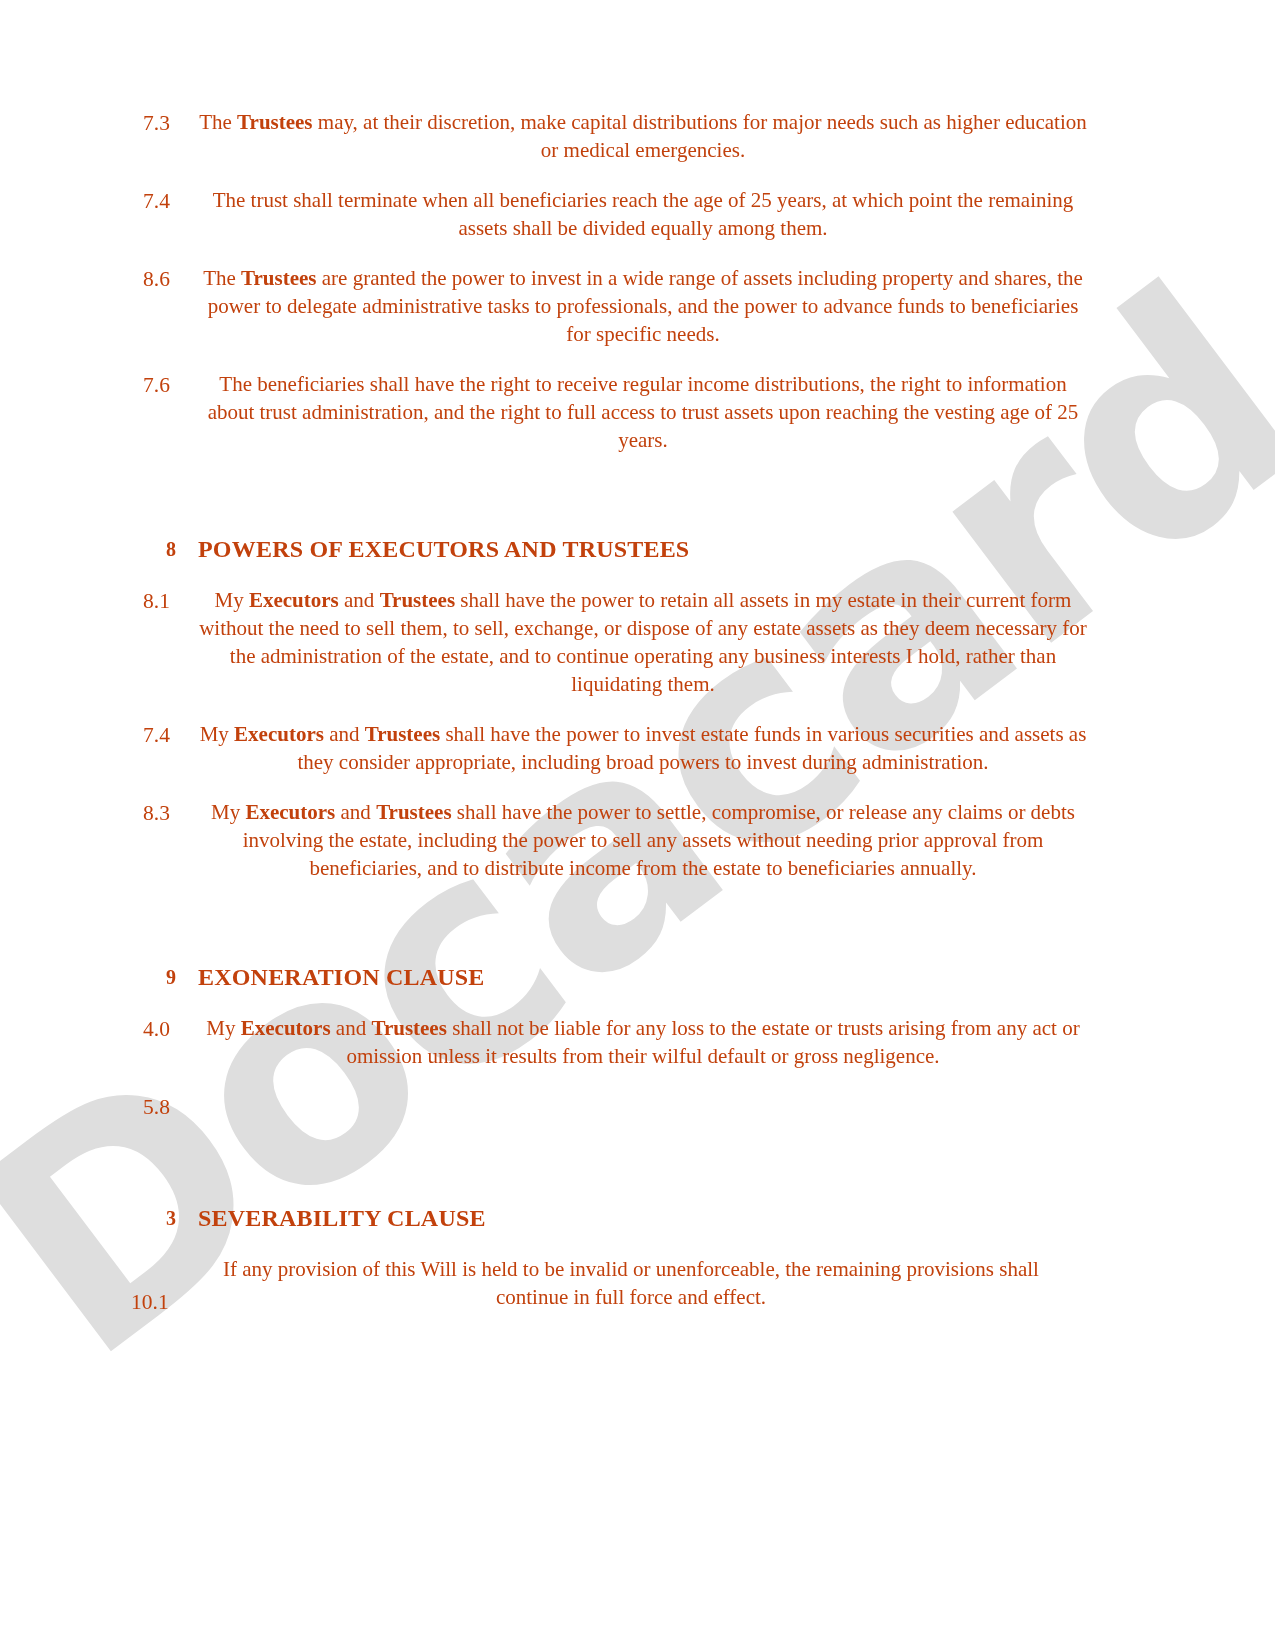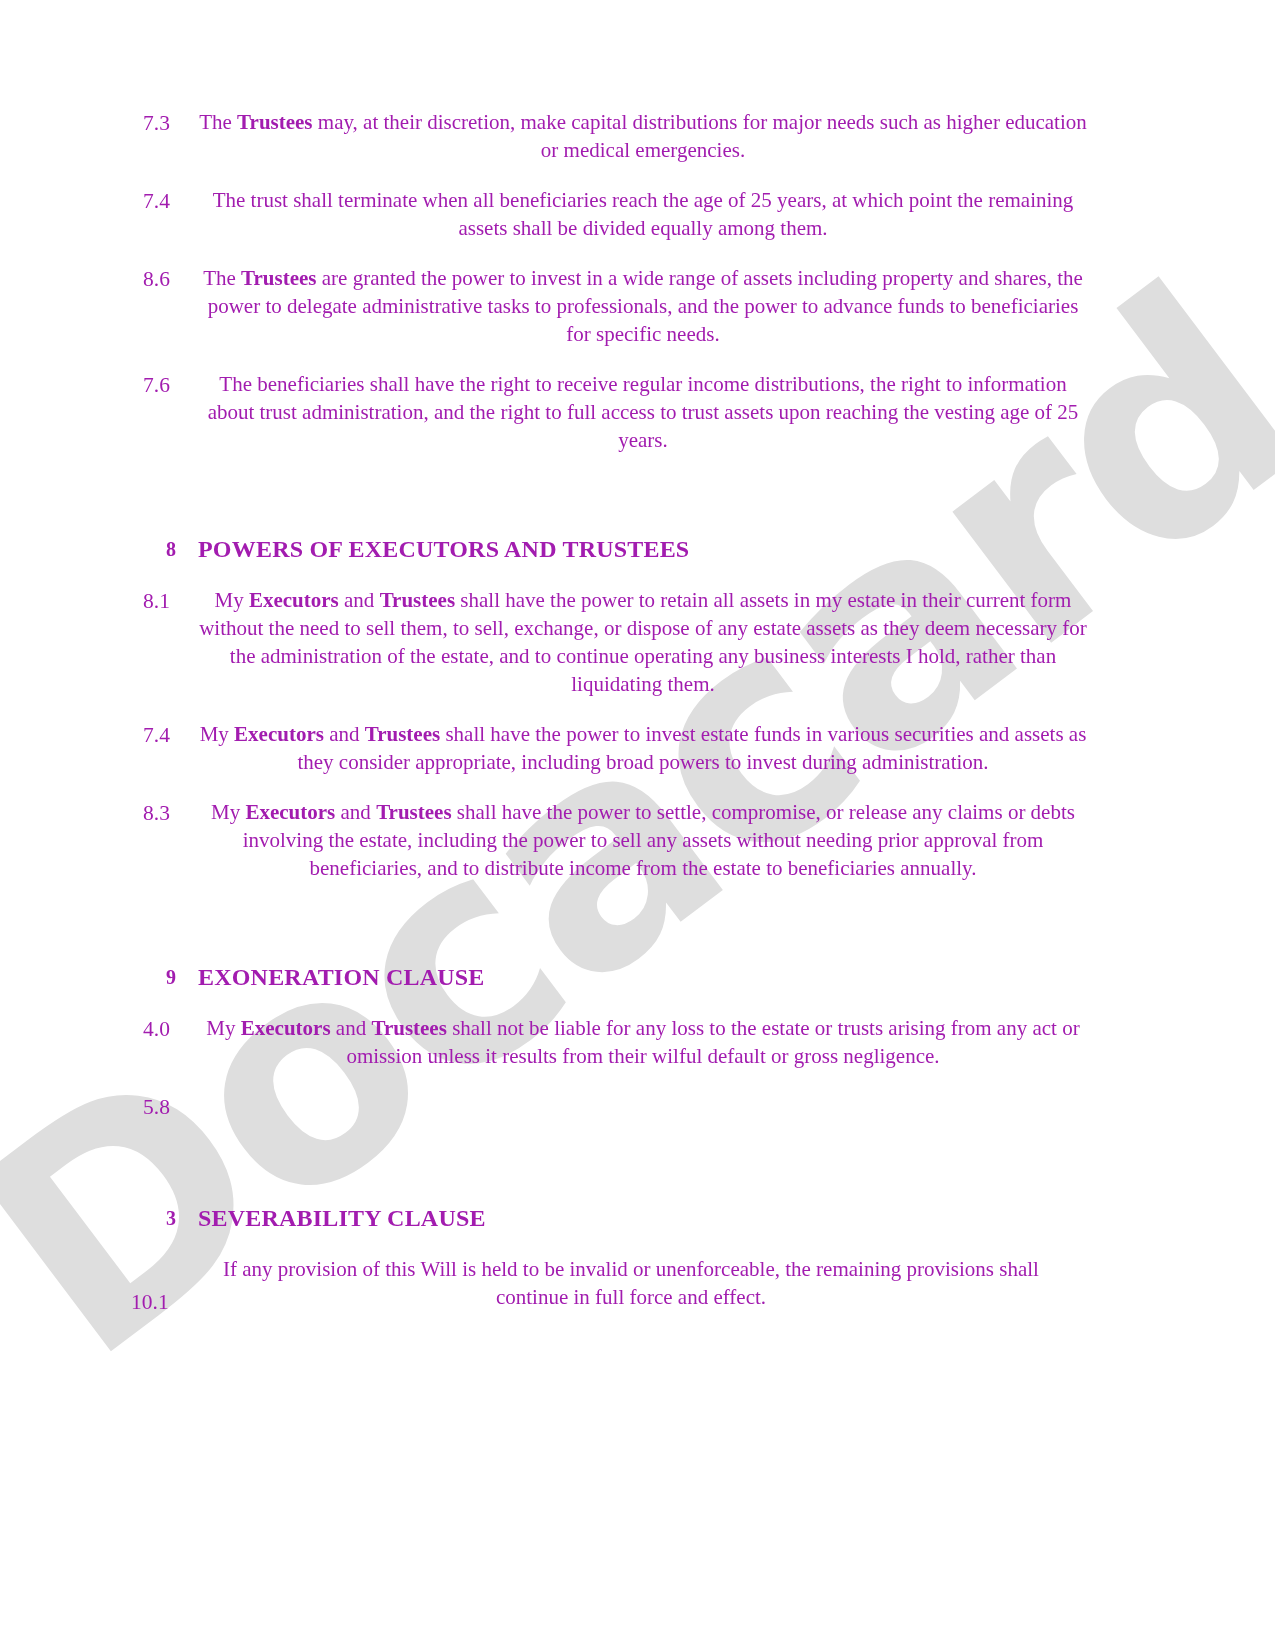--- a/index.html
+++ b/index.html
@@ -103,21 +103,21 @@
 </style>
 </head>
 <body>
 
 <div class="page" style="background: rgb(255, 255, 255);">
 
   <div class="watermark-layer">
     <div class="watermark-text" style="color: rgb(222, 222, 222);">Docacard</div>
   </div>
 
-  <div class="content left-pad" style="color: #a21caf;">
+  <div class="content left-pad" style="color: #c2410c;">
     <div class="top-pad"></div>
 
     <div>
       <div class="clause">
         <div class="clause-num">7.3</div>
         <div class="clause-body"><span>The </span><b>Trustees</b><span> may, at their discretion, make capital distributions for major needs such as higher education or medical emergencies.</span></div>
       </div>
       <div class="clause">
         <div class="clause-num">7.4</div>
         <div class="clause-body"><span>The trust shall terminate when all beneficiaries reach the age of 25 years, at which point the remaining assets shall be divided equally among them.</span></div>

